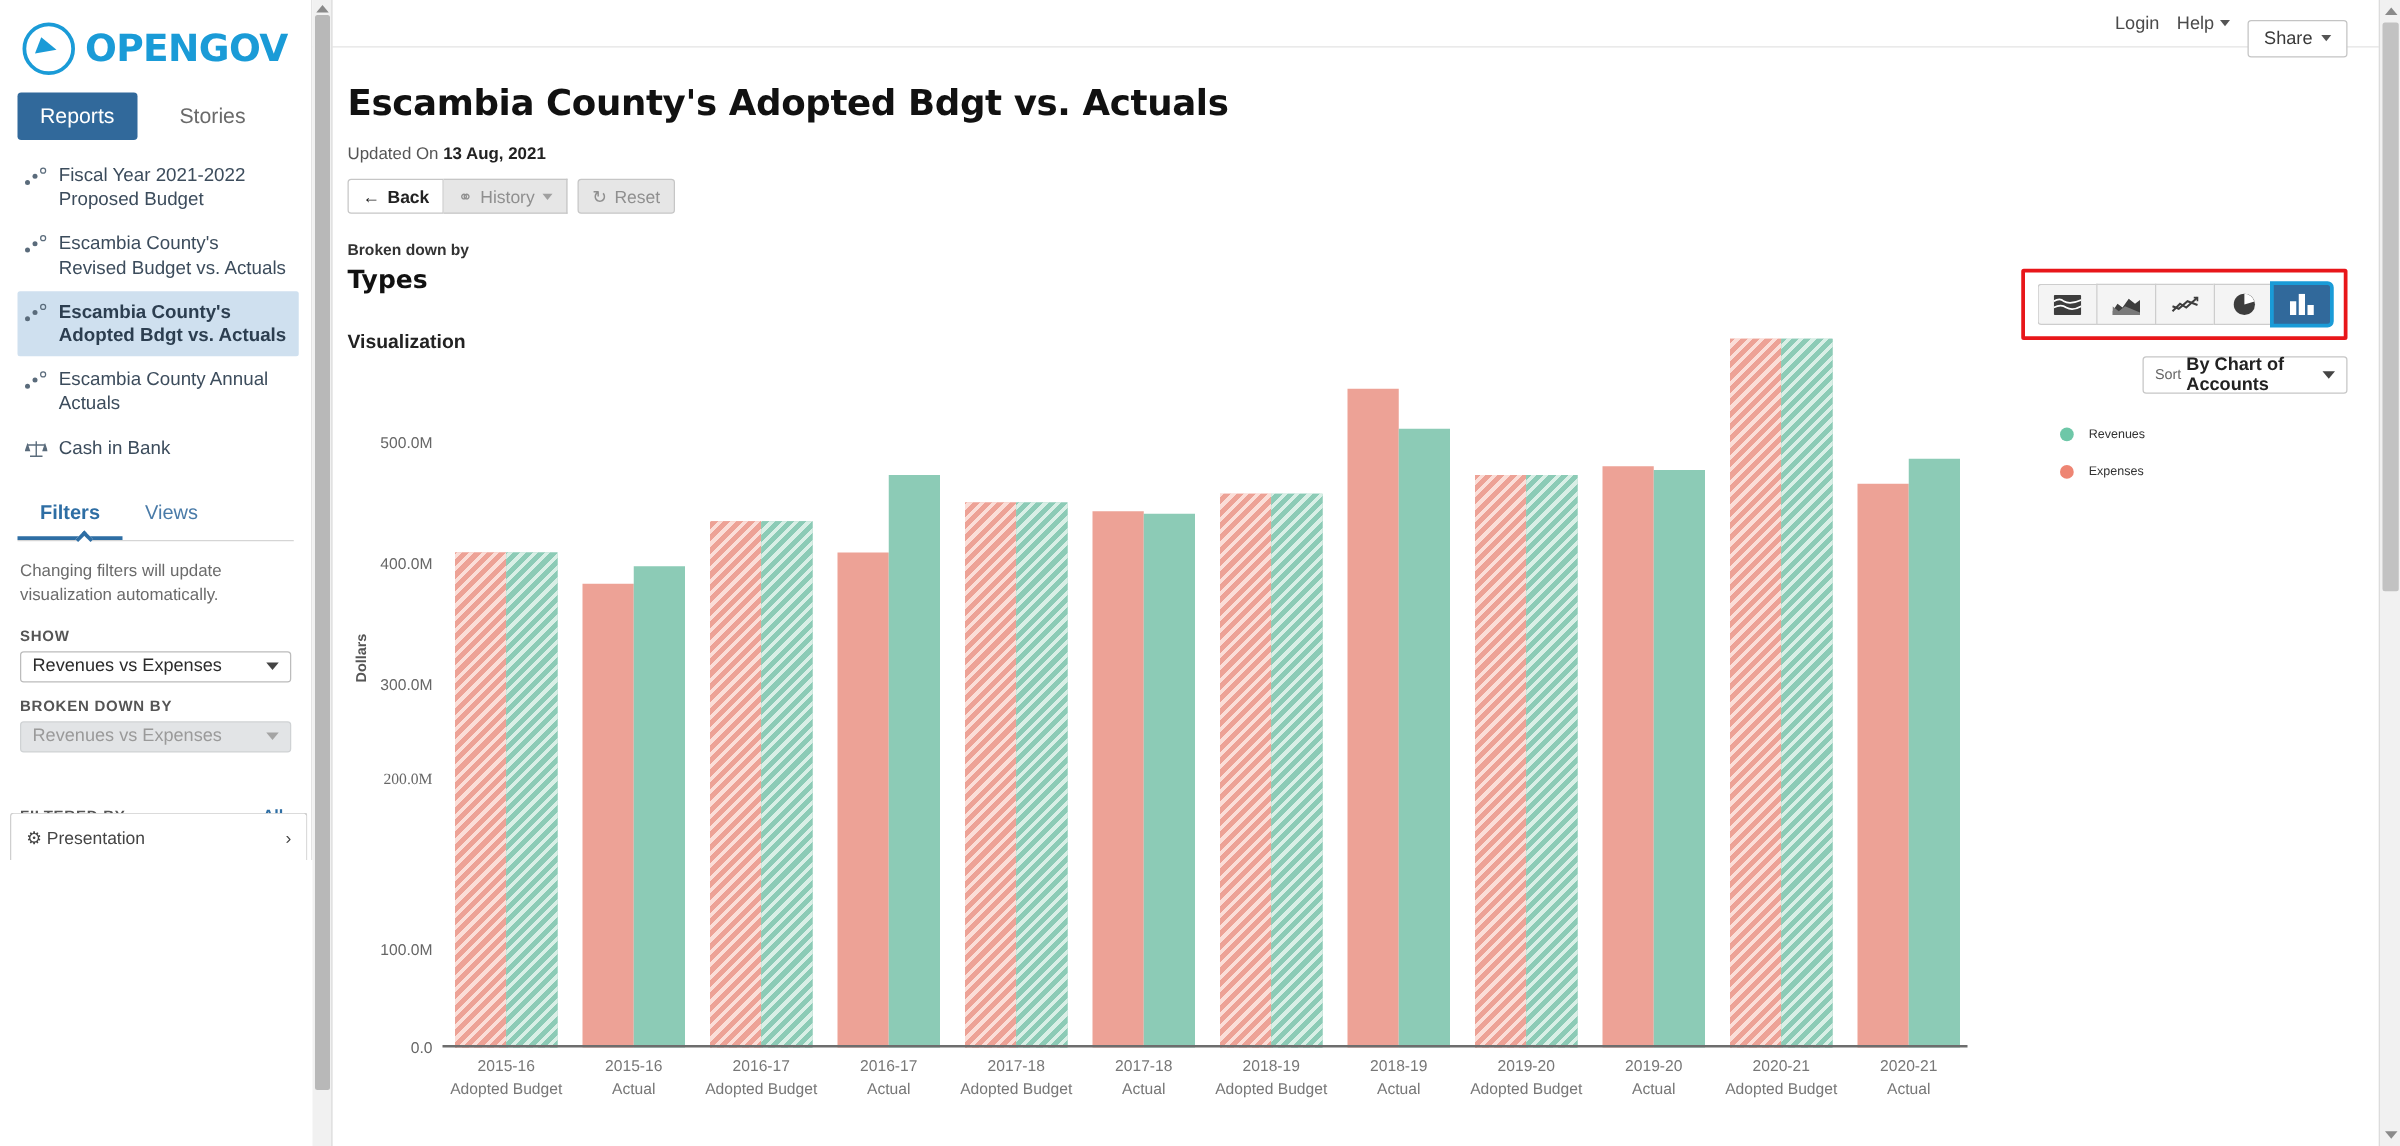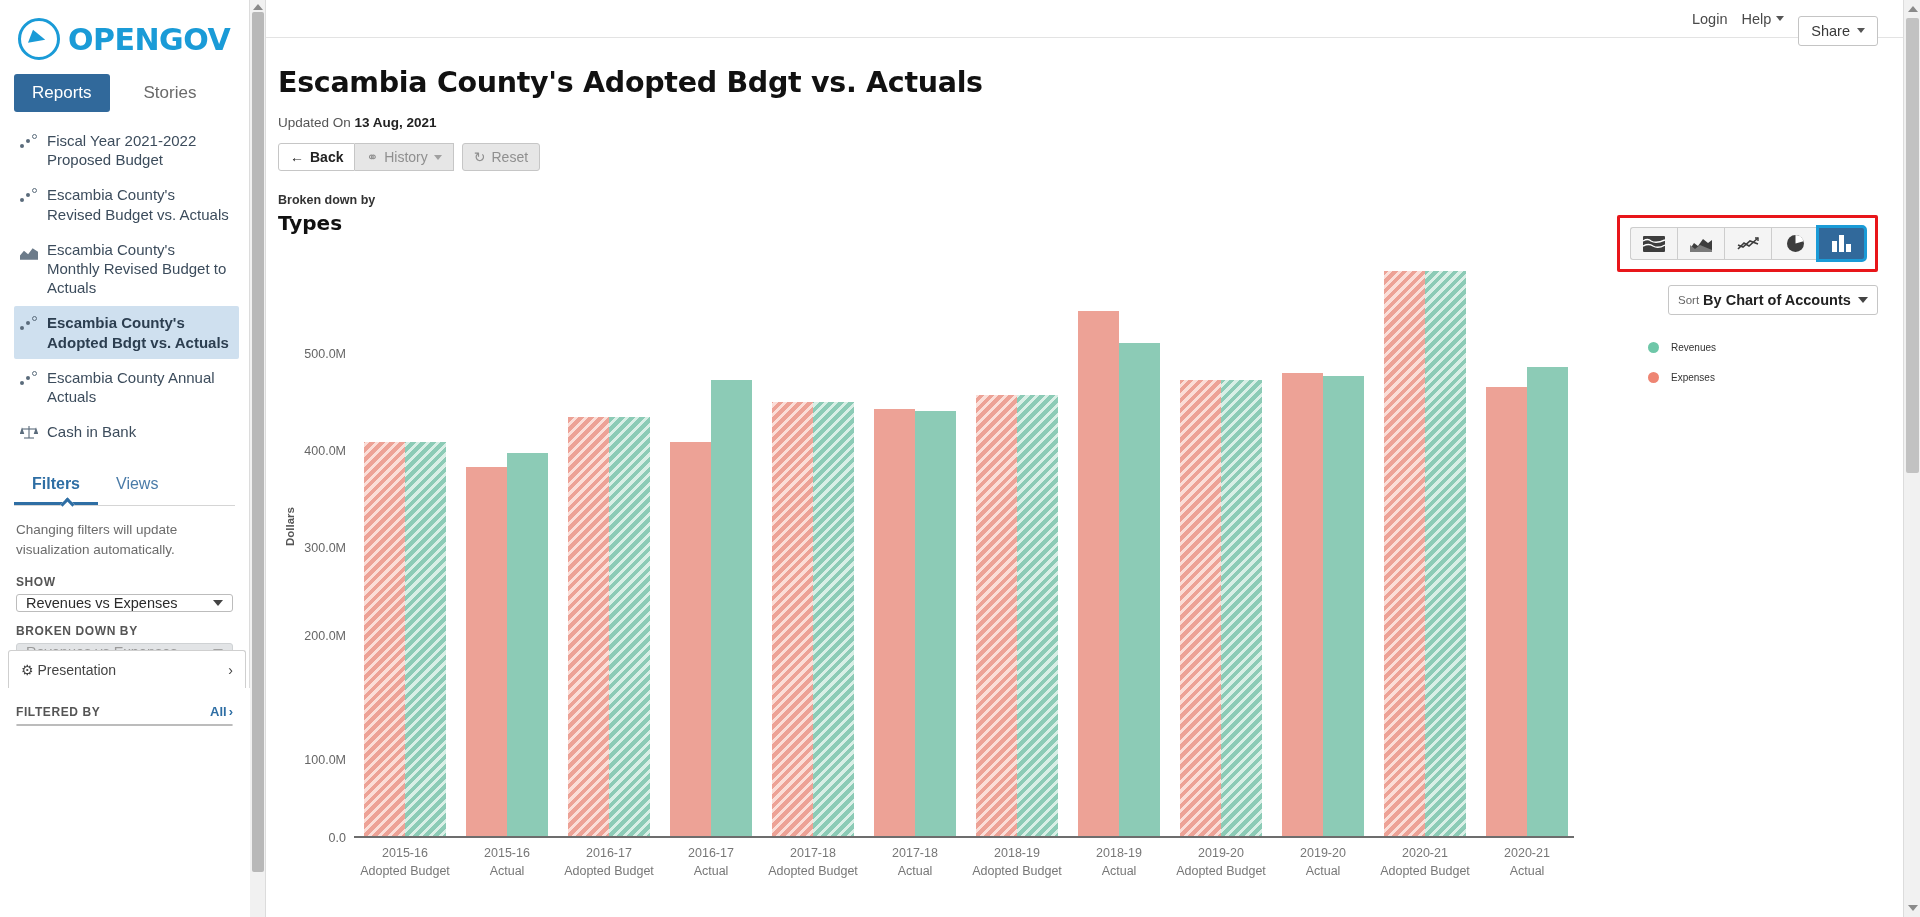--- a/index.html
+++ b/index.html
@@ -112,21 +112,21 @@
   .chart-tools { display:flex; }
   .tool-btn {
     width:47px; height:33px; border:1px solid #cdcdcd; border-right:none; background:#f4f4f4;
     display:flex;align-items:center;justify-content:center; cursor:pointer;
   }
   .tool-btn:first-child{ border-radius:3px 0 0 3px;}
   .tool-btn:last-child{ border-right:1px solid #cdcdcd; border-radius:0 3px 3px 0;}
   .tool-btn.active { background:#31699b; border-color:#31699b; outline:3px solid #1a9bd7; outline-offset:-1px; z-index:2;}
 
   .sort-box {
-    position:absolute; right:42px; top:285px; width:210px; height:30px;
+    position:absolute; right:42px; top:285px; width:164px; height:30px;
     border:1px solid #c6c6c6; border-radius:3px; background:#fff;
     display:flex; align-items:center; justify-content:space-between; padding:0 9px; cursor:pointer;
   }
   .sort-pre { font-size:11.5px; color:#666; margin-right:4px;}
   .sort-val { font-size:14.5px; font-weight:bold; color:#222; flex:1;}
 
   .legend { position:absolute; right:42px; top:332px; width:230px; }
   .legend-item { display:flex; align-items:center; gap:12px; height:30px; cursor:pointer;}
   .legend-dot { width:11px;height:11px;border-radius:50%; }
   .legend-label { font-size:10px; color:#333; }
@@ -199,26 +199,20 @@
 
       <div class="report-item">
         <span class="report-icon ri-scatter">
             <span></span>
             <span></span>
             <span></span>
           </span>
         <span>Escambia County's Revised Budget vs. Actuals</span>
       </div>
 
-      <div class="report-item">
-        <span class="report-icon">
-            <span class="ri-area" style="display:block"></span>
-          </span>
-        <span>Escambia County's Monthly Revised Budget to Actuals</span>
-      </div>
 
       <div class="report-item active">
         <span class="report-icon ri-scatter">
             <span></span>
             <span></span>
             <span></span>
           </span>
         <span>Escambia County's Adopted Bdgt vs. Actuals</span>
       </div>
 
@@ -322,20 +316,21 @@
           <span class="caret-sm" style="border-top-color:#a0a0a0"></span>
         </div>
         <div class="btn reset">
           <span>↻</span>
           <span>Reset</span>
         </div>
       </div>
 
       <div class="broken-label">Broken down by</div>
       <div class="broken-value">Types</div>
+      <div class="viz-label">Visualization</div>
     </div>
 
     <div class="chart-tools-wrap">
       <div class="chart-tools">
         <div class="tool-btn">
           <span>
             <svg width="22" height="16" viewBox="0 0 22 16">
                 <rect x="0" y="0" width="22" height="16" rx="1" fill="#3d3d3d"></rect>
             <path d="M0 5 q5 -3 8 0 q5 3 14 -1" stroke="#fff" stroke-width="1.4" fill="none"></path>
             <path d="M0 10 q6 -3 10 0 q5 3 12 -1" stroke="#fff" stroke-width="1.4" fill="none"></path>
@@ -394,21 +389,21 @@
         <span class="legend-dot" style="background:#ee8573"></span>
         <span class="legend-label">Expenses</span>
       </div>
     </div>
 
     <div class="chart-area">
       <div class="y-axis-title">Dollars</div>
       <div class="y-ticks" id="y-ticks">
           <div class="y-tick" style="top: 542px;">0.0</div>
           <div class="y-tick" style="top: 464px;">100.0M</div>
-          <div class="y-tick" style="top: 340px;">200.0M</div>
+          <div class="y-tick" style="top: 328px; font-family: Liberation Serif, serif;">200.0M</div>
           <div class="y-tick" style="top: 251.643px;">300.0M</div>
           <div class="y-tick" style="top: 154.857px;">400.0M</div>
           <div class="y-tick" style="top: 58.0714px;">500.0M</div>
         </div>
       <div class="plot" id="plot">
           <div class="group">
             <div class="bar exp hatch" style="height: 395.854px;"></div>
             <div class="bar rev hatch" style="height: 395.854px;"></div>
           </div>
           <div class="group">

